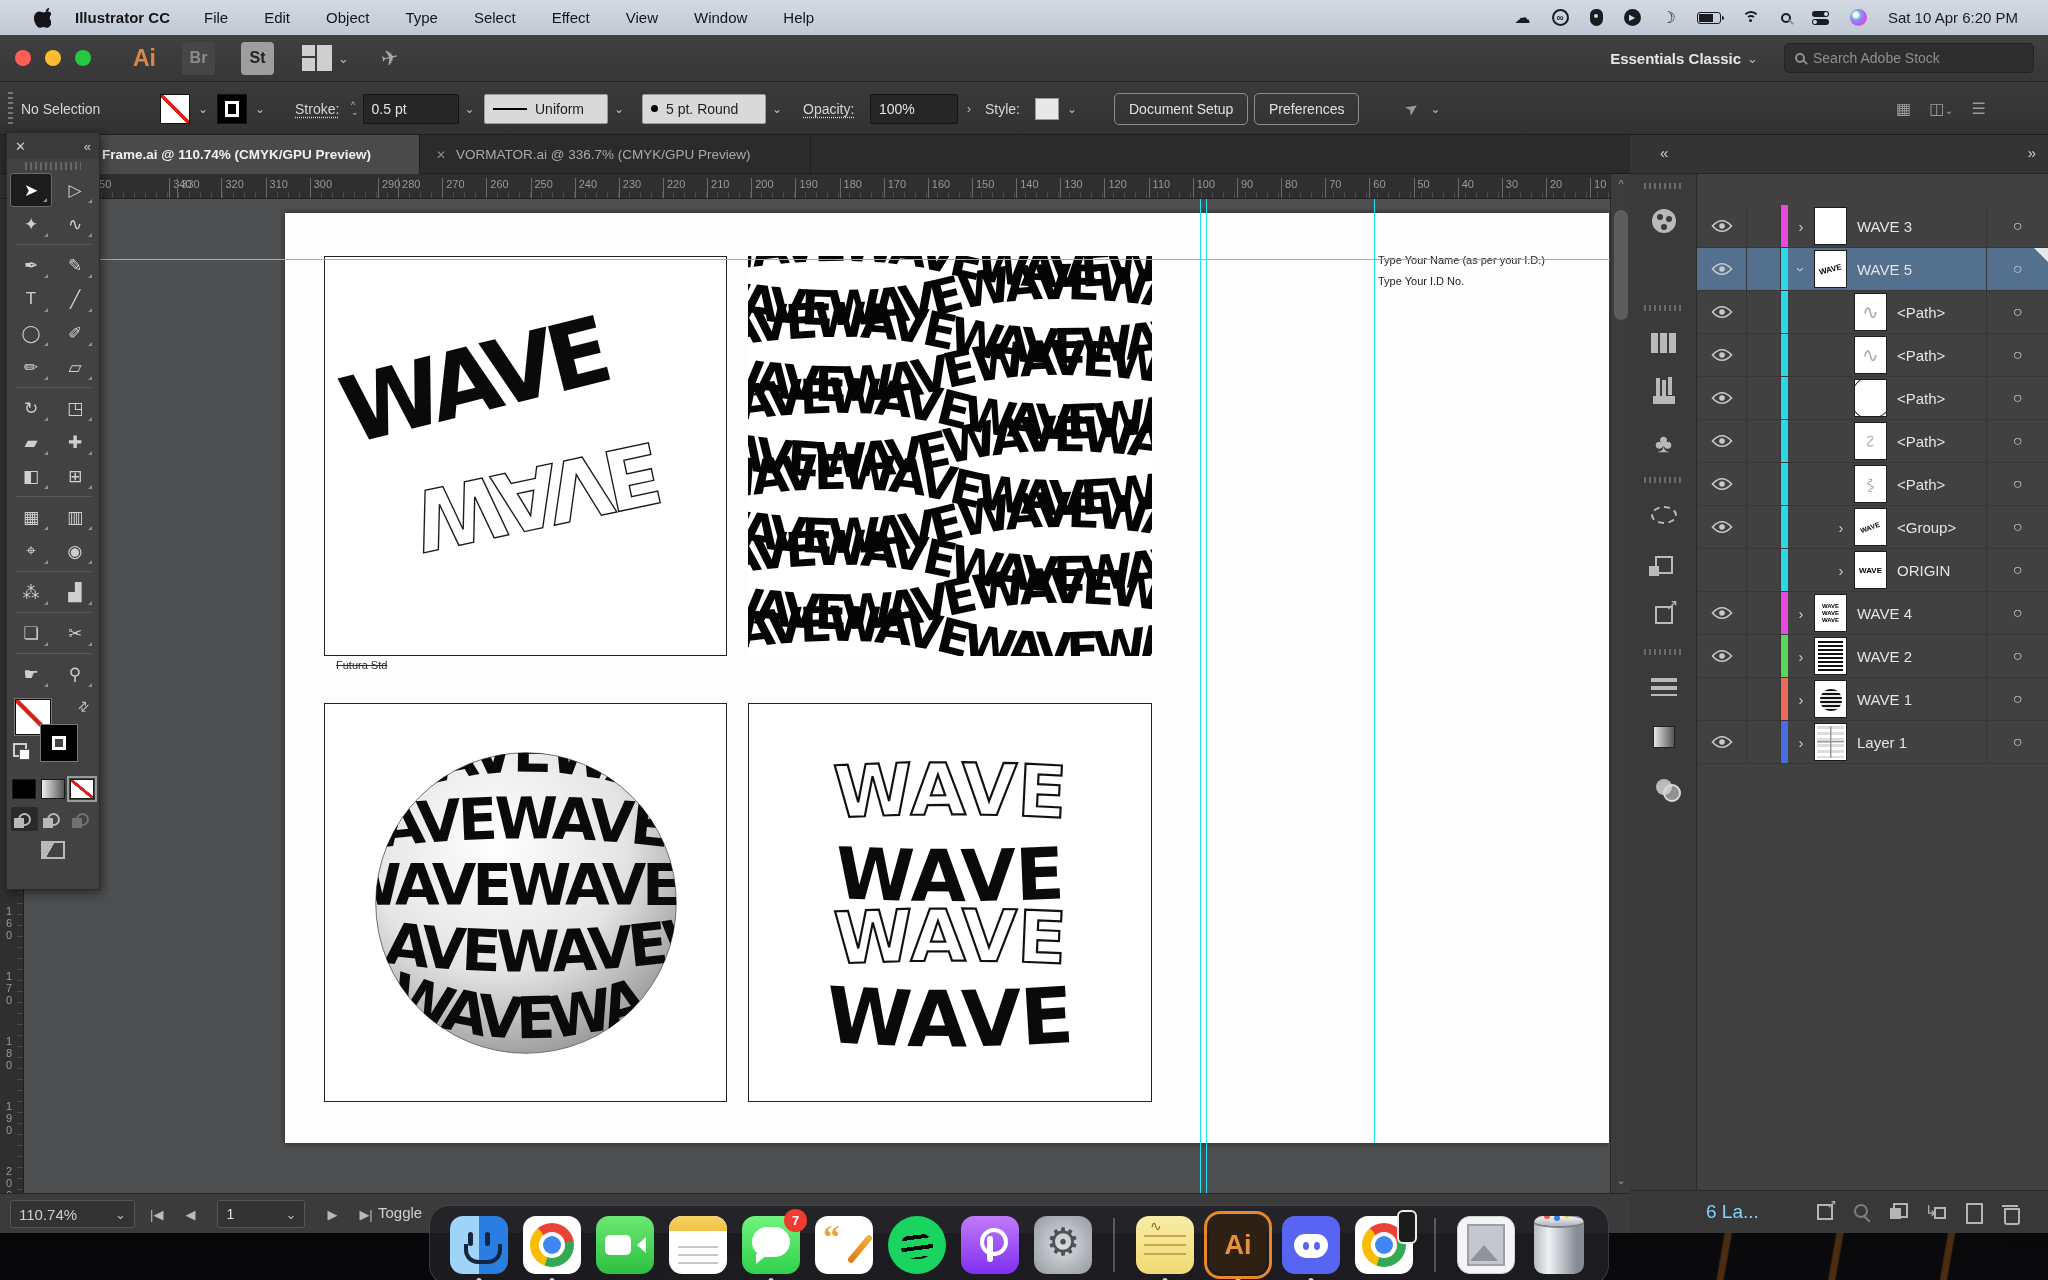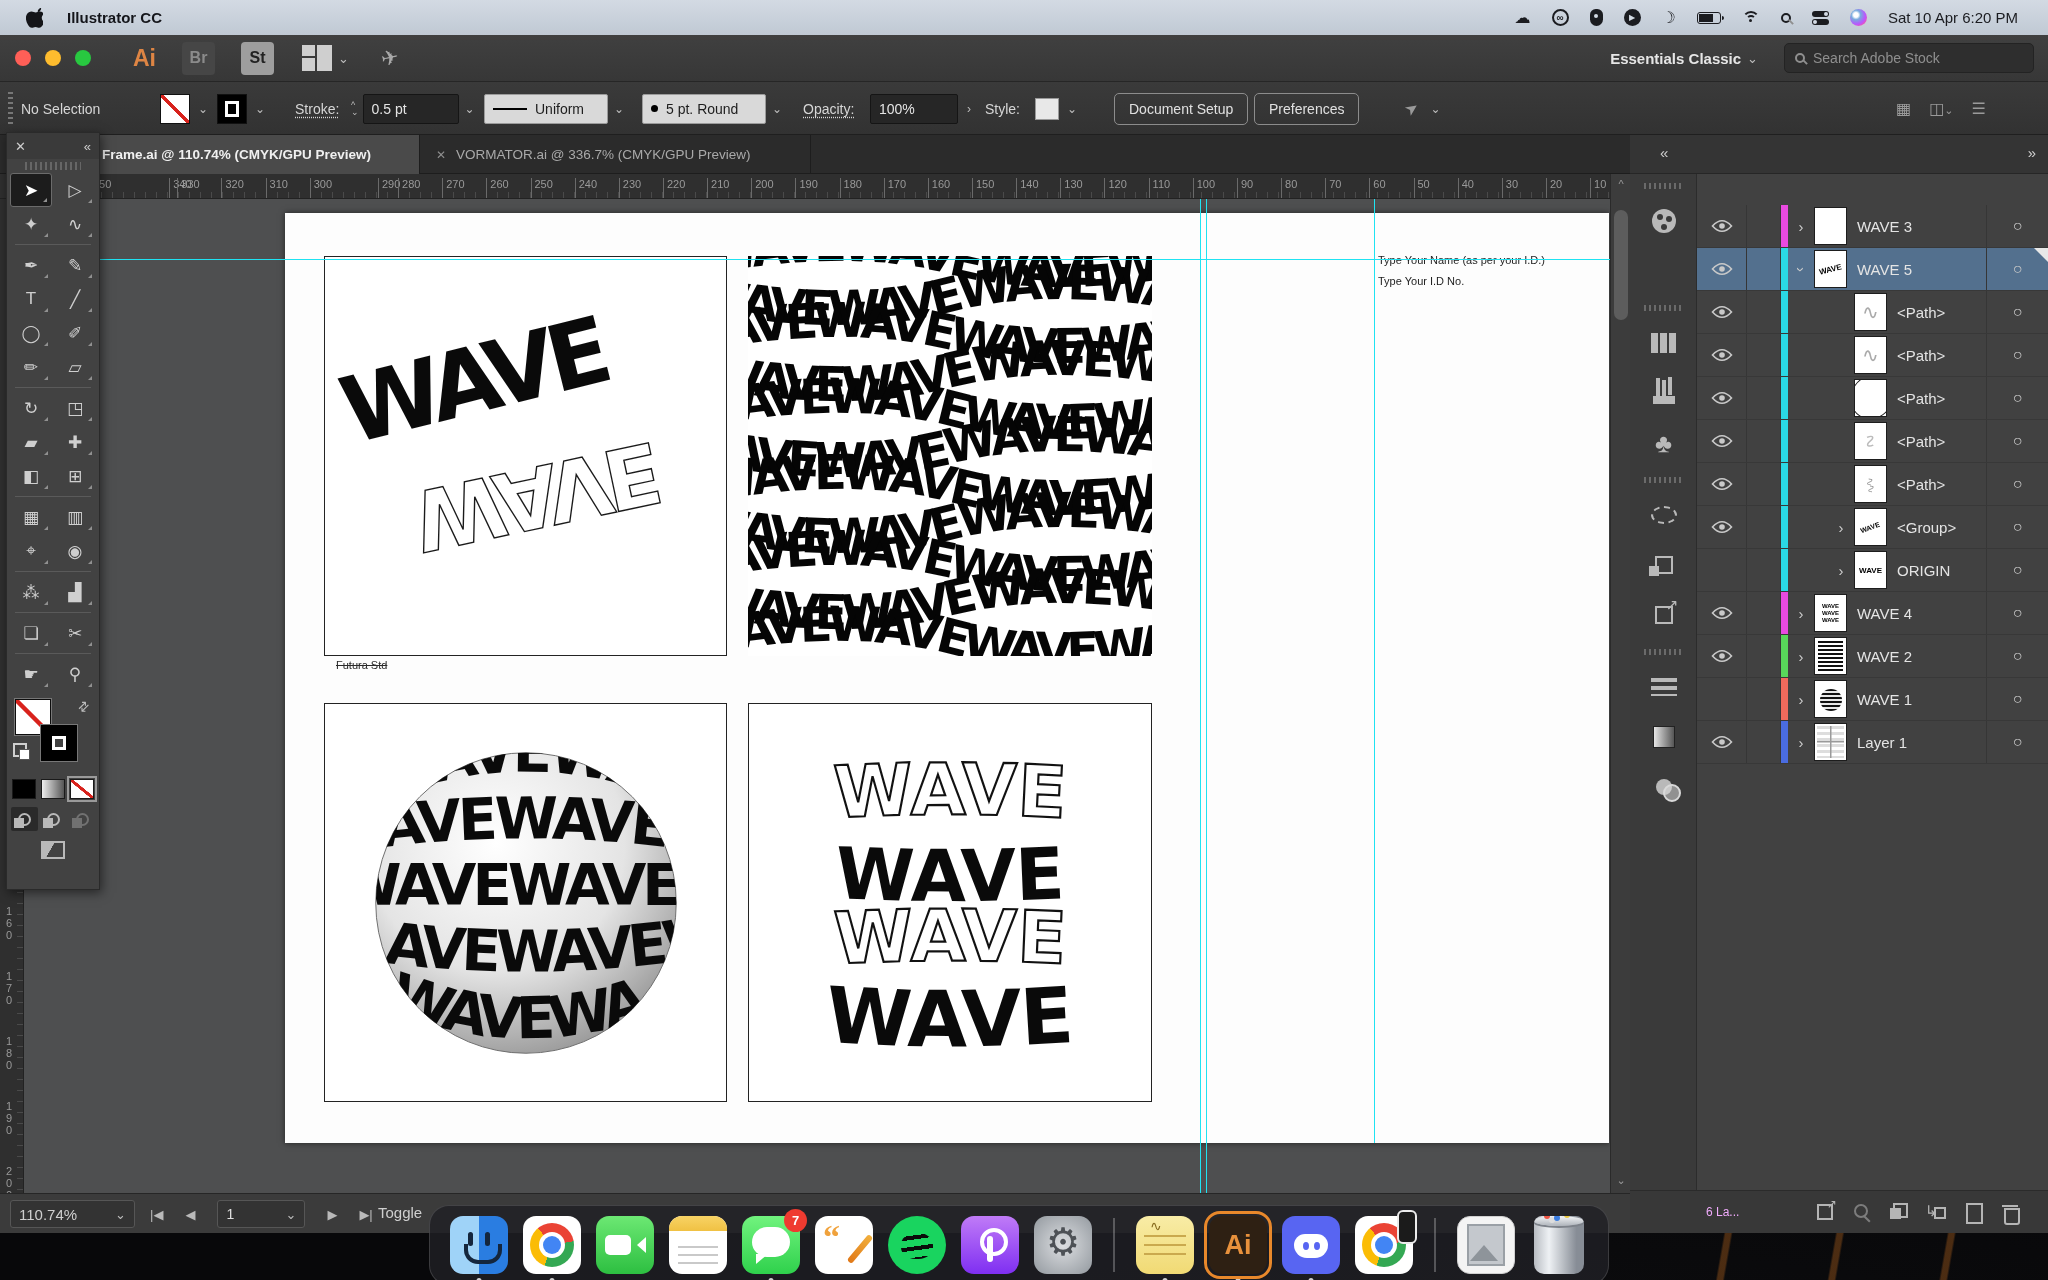--- a/index.html
+++ b/index.html
@@ -4,21 +4,21 @@
 <style>
   html,body{margin:0;padding:0;width:2048px;height:1280px;overflow:hidden;
     font-family:"Liberation Sans","DejaVu Sans",sans-serif;
     background:radial-gradient(1200px 400px at 70% 120%, #16120c 0%, #0b0b0d 60%, #08080a 100%);}
   *{box-sizing:border-box}
 
   
   .menubar{position:absolute;left:0;top:0;width:2048px;height:35px;
     background:linear-gradient(#d3dae3,#c0c9d4);color:#14151a;font-size:15px;
     display:flex;align-items:center;z-index:40}
-  .mb-left{display:flex;align-items:center;gap:0;padding-left:26px}
+  .mb-left{display:flex;align-items:center;gap:0;padding-left:34px}
   .apple{width:17px;height:20px;margin-right:24px;display:inline-block}
   .mb-app{font-weight:700;margin-right:34px}
   .menu-item{margin-right:36px;white-space:nowrap}
   .mb-right{margin-left:auto;display:flex;align-items:center;gap:21px;padding-right:30px;color:#1b1c20}
   .st-glyph{font-size:16px;line-height:1}
   .icon-cc{width:17px;height:17px;border:2px solid #1b1c20;border-radius:50%;display:flex;align-items:center;justify-content:center;font-size:10px;font-weight:700}
   .icon-pass{width:13px;height:17px;background:#1b1c20;border-radius:7px 7px 8px 8px;position:relative}
   .icon-pass::after{content:"";position:absolute;left:4.5px;top:5px;width:4px;height:4px;border-radius:50%;background:#d3dae3}
   .icon-play{width:17px;height:17px;border-radius:50%;background:#1b1c20;color:#d3dae3;font-size:8px;display:flex;align-items:center;justify-content:center}
   .icon-batt{width:24px;height:12px;border:1.5px solid #1b1c20;border-radius:3px;position:relative}
@@ -190,21 +190,21 @@
   .thumb.t-path5::after{content:"∿∿";font-size:11px;color:#999;letter-spacing:-2px;transform:rotate(80deg)}
   .thumb.t-wave-small::after{content:"WAVE";font-size:7px;font-weight:900;color:#000;transform:rotate(-20deg)}
   .thumb.t-wave-text::after{content:"WAVE";font-size:8px;font-weight:900;color:#000}
   .thumb.t-wave-rows::after{content:"WAVE WAVE WAVE";font-size:6px;font-weight:900;color:#000;width:26px;line-height:7px;text-align:center;display:block}
   .thumb.t-pattern::after{content:"";position:absolute;inset:3px;background:repeating-linear-gradient(#111 0 2px,#fff 2px 4px)}
   .thumb.t-sphere::after{content:"";position:absolute;left:5px;top:8px;width:22px;height:22px;border-radius:50%;background:repeating-linear-gradient(#111 0 2px,#e8e8e8 2px 4px)}
   .thumb.t-grid::after{content:"";position:absolute;inset:2px;background:
      linear-gradient(#9a9a9a,#9a9a9a) 50% 0/1.5px 100% no-repeat,
      linear-gradient(#9a9a9a,#9a9a9a) 0 50%/100% 1.5px no-repeat,
      repeating-linear-gradient(#ddd 0 3px,#fff 3px 6px)}
-  .panel-bottom{position:absolute;left:1630px;top:1190px;width:418px;height:43px;background:#383838;border-top:1px solid #2b2b2b;display:flex;align-items:center;color:#f0abfc;font-size:12px;z-index:10}
+  .panel-bottom{position:absolute;left:1630px;top:1190px;width:418px;height:43px;background:#383838;border-top:1px solid #2b2b2b;display:flex;align-items:center;color:#7dd3fc;font-size:19px;z-index:10}
   .pb-count{margin-left:76px}
   .pb-icons{margin-left:auto;display:flex;gap:17px;padding-right:28px}
   .bi{width:20px;height:20px;position:relative;color:#b5b5b5}
   .bi-export::before{content:"";position:absolute;left:2px;bottom:2px;width:12px;height:12px;border:2px solid currentColor}
   .bi-export::after{content:"↗";position:absolute;right:-2px;top:-5px;font-size:12px}
   .bi-locate{opacity:.55}
   .bi-locate::before{content:"";position:absolute;left:2px;top:2px;width:10px;height:10px;border:2px solid currentColor;border-radius:50%}
   .bi-locate::after{content:"";position:absolute;right:1px;bottom:2px;width:8px;height:2px;background:currentColor;transform:rotate(45deg)}
   .bi-mask::before{content:"";position:absolute;left:1px;top:6px;width:11px;height:11px;background:currentColor}
   .bi-mask::after{content:"";position:absolute;right:1px;top:1px;width:11px;height:11px;border:2px solid currentColor}
@@ -280,20 +280,31 @@
 <body>
 
 <div class="menubar">
   <div class="mb-left">
     <span class="apple">
       <svg viewBox="0 0 17 20" width="17" height="20">
           <path fill="#141519" d="M11.6 1.1c.1 1-.3 1.9-.9 2.6-.6.7-1.6 1.2-2.5 1.1-.1-.9.4-1.9 1-2.5C9.8 1.6 10.8 1.1 11.6 1.1zM14.9 15.1c-.5 1.1-.7 1.6-1.4 2.6-.9 1.4-2.2 3.1-3.8 3.1-1.4 0-1.8-.9-3.7-.9-1.9 0-2.3.9-3.7.9C.7 20.8-.5 19.3-1.4 18-3.9 14.2-4.2 9.7-2.6 7.3c1.1-1.7 2.9-2.7 4.6-2.7 1.7 0 2.8 1 4.2 1 1.4 0 2.2-1 4.2-1 1.5 0 3.1.8 4.2 2.2C11.1 8.8 11.7 13.1 14.9 15.1z" transform="translate(3.5 -1)"></path>
         </svg>
     </span>
     <span class="mb-app">Illustrator CC</span>
+    <span id="menu-list" style="display:flex">
+        <span class="menu-item">File</span>
+        <span class="menu-item">Edit</span>
+        <span class="menu-item">Object</span>
+        <span class="menu-item">Type</span>
+        <span class="menu-item">Select</span>
+        <span class="menu-item">Effect</span>
+        <span class="menu-item">View</span>
+        <span class="menu-item">Window</span>
+        <span class="menu-item">Help</span>
+      </span>
   </div>
   <div class="mb-right">
     <span class="st-glyph">☁</span>
     <span class="icon-cc">∞</span>
     <span class="icon-pass"></span>
     <span class="icon-play">▶</span>
     <span class="st-glyph">☽</span>
     <span class="icon-batt"></span>
     <span class="icon-wifi">
         <i></i>

